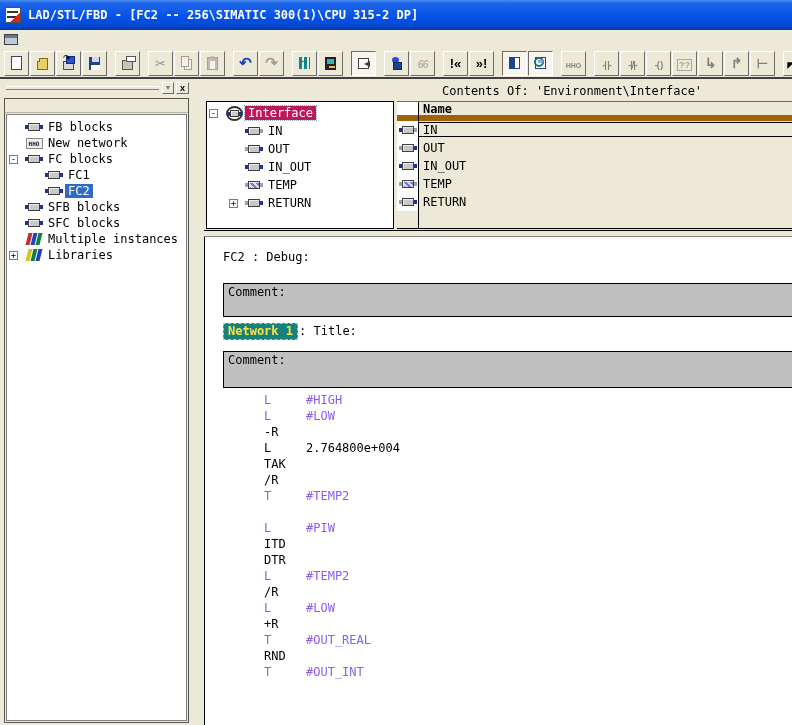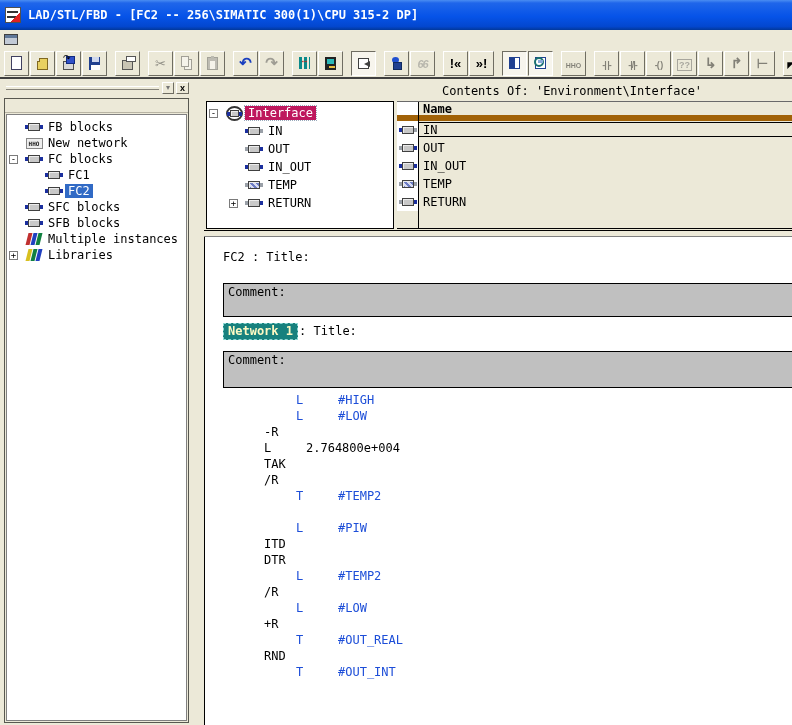--- a/index.html
+++ b/index.html
@@ -140,26 +140,26 @@
   .crow.sel .clbl{border-top:1px solid #000;border-bottom:1px solid #000;height:15px;margin-top:1px;}
 
   
   .hsplit{position:absolute;left:204px;right:0;top:230px;height:7px;background:#ECE9D8;border-top:1px solid #000;border-bottom:1px solid #808080;}
   .codepane{position:absolute;left:204px;top:237px;right:0;bottom:0;background:#fff;border-left:1px solid #000;overflow:hidden;}
   .blk-title{position:absolute;left:18px;top:13px;}
   .cmtbox{position:absolute;left:18px;right:-2px;background:#C0C0C0;border:1px solid #000;padding:1px 4px;}
   .cmt1{top:46px;height:34px;}
   .cmt2{top:114px;height:37px;}
   .netrow{position:absolute;left:18px;top:85px;height:18px;display:flex;align-items:center;}
-  .netbadge{background:#17817E;color:#fef9c3;font-weight:bold;padding:0 4px 1px 4px;border:1px dashed #8fd8d4;}
+  .netbadge{background:#17817E;color:#fde047;font-weight:bold;padding:0 4px 1px 4px;border:1px dashed #8fd8d4;}
   .netsuffix{margin-left:1px;}
   .code{position:absolute;left:59px;top:156px;}
   .cline{height:16px;white-space:pre;}
   .cline .op{display:inline-block;width:42px;}
-  .cline.sym{color:#1d4ed8;margin-left:32px;}
+  .cline.sym{color:#8b5cf6;}
 </style>
 </head>
 <body>
 
 <div class="titlebar">
   <span class="appico"></span>
   <span class="title-text">LAD/STL/FBD  -  [FC2 -- 256\SIMATIC 300(1)\CPU 315-2 DP]</span>
 </div>
 
 <div class="menubar">
@@ -309,28 +309,28 @@
             <span class="tico">
               <span class="dico pl pr"></span>
             </span>
             <span class="tlbl sel">FC2</span>
           </div>
           <div class="trow">
             <span class="texp"></span>
             <span class="tico">
               <span class="dico pl pr"></span>
             </span>
+            <span class="tlbl">SFB blocks</span>
+          </div>
+          <div class="trow">
+            <span class="texp"></span>
+            <span class="tico">
+              <span class="dico pl pr"></span>
+            </span>
             <span class="tlbl">SFC blocks</span>
-          </div>
-          <div class="trow">
-            <span class="texp"></span>
-            <span class="tico">
-              <span class="dico pl pr"></span>
-            </span>
-            <span class="tlbl">SFB blocks</span>
           </div>
           <div class="trow">
             <span class="texp"></span>
             <span class="tico">
               <span class="books multi">
                 <i></i>
                 <i></i>
                 <i></i>
               </span>
             </span>
@@ -452,21 +452,21 @@
         </span>
         <span class="clbl">RETURN</span>
       </div>
     </div>
   <div class="vline"></div>
 </div>
 
 <div class="hsplit"></div>
 
 <div class="codepane">
-  <div class="blk-title">FC2 : Title:</div>
+  <div class="blk-title">FC2 : Debug:</div>
   <div class="cmtbox cmt1">Comment:</div>
   <div class="netrow">
     <span class="netbadge">Network 1</span>
     <span class="netsuffix">: Title:</span>
   </div>
   <div class="cmtbox cmt2">Comment:</div>
   <div class="code" id="code">
       <div class="cline sym"><span class="op">L</span><span class="arg">#HIGH</span></div>
       <div class="cline sym"><span class="op">L</span><span class="arg">#LOW</span></div>
       <div class="cline"><span class="op">-R</span><span class="arg"></span></div>

